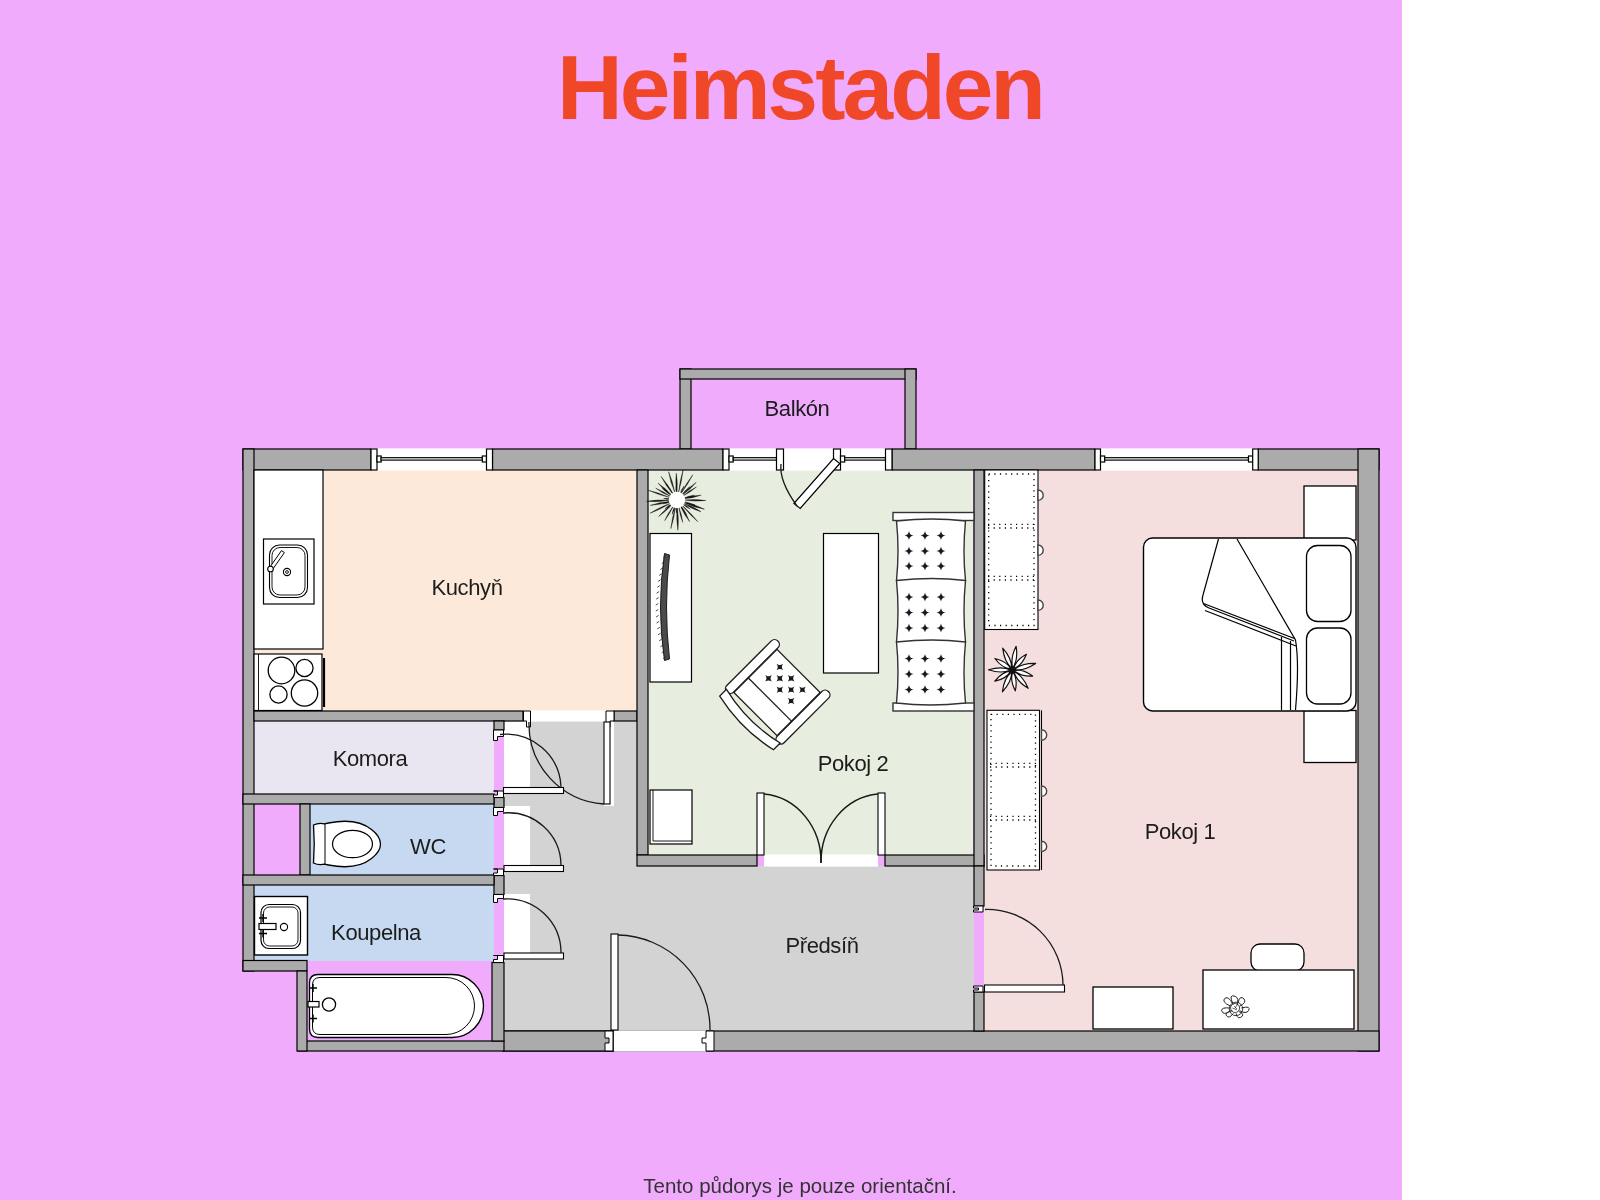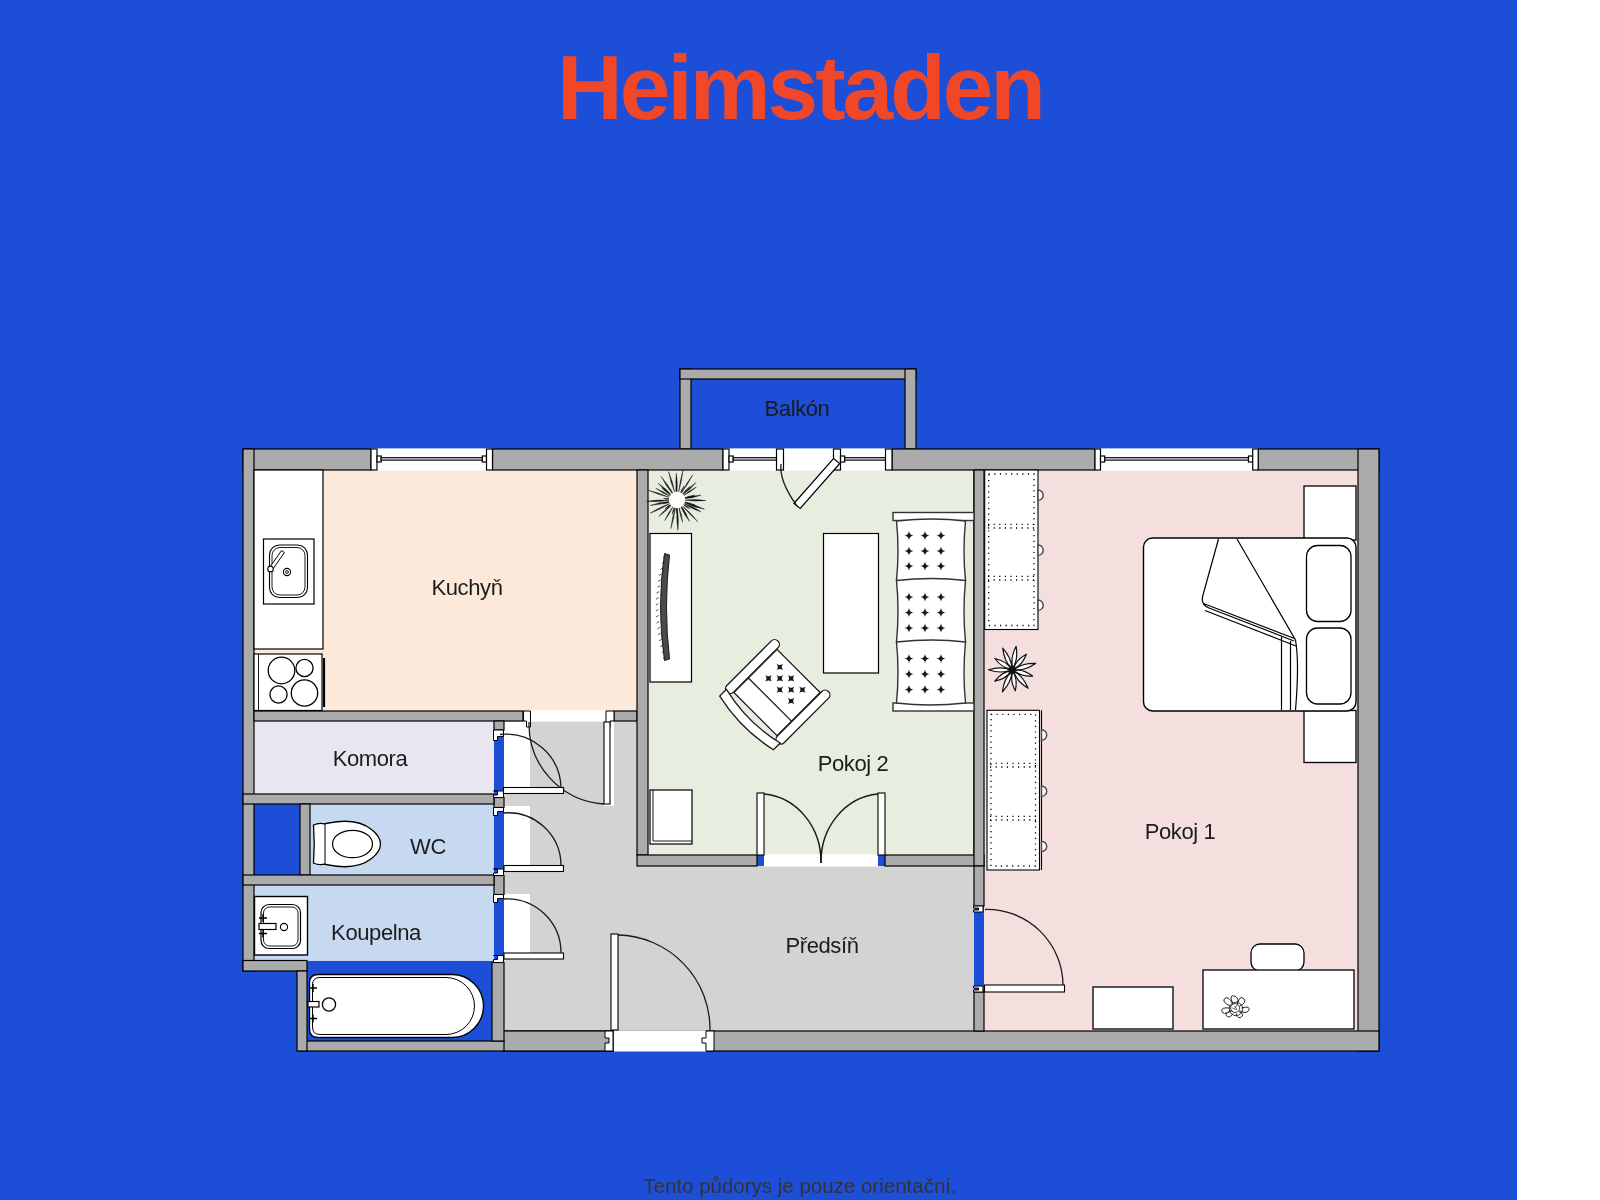--- a/index.html
+++ b/index.html
@@ -1,16 +1,16 @@
 <!DOCTYPE html>
 <html><head>
 <meta charset="utf-8">
 <style>
   html,body{margin:0;padding:0;background:#fff;-webkit-font-smoothing:antialiased;}
-  #page{position:relative;width:1517px;height:1200px;background:#1d4ed8;overflow:hidden;
+  #page{position:relative;width:1402px;height:1200px;background:#f0abfc;overflow:hidden;
         font-family:"Liberation Sans", sans-serif;}
   svg text{font-family:"Liberation Sans", sans-serif;}
 </style>
 </head>
 <body>
 <div id="page">
 <svg width="1600" height="1200" viewBox="0 0 1600 1200" xmlns="http://www.w3.org/2000/svg">
 <defs>
   <path id="sp" d="M0,-4.6 C0.7,-1.6 1.6,-0.7 4.6,0 C1.6,0.7 0.7,1.6 0,4.6 C-0.7,1.6 -1.6,0.7 -4.6,0 C-1.6,-0.7 -0.7,-1.6 0,-4.6 Z" fill="#1a1a1a"></path>
 </defs>

